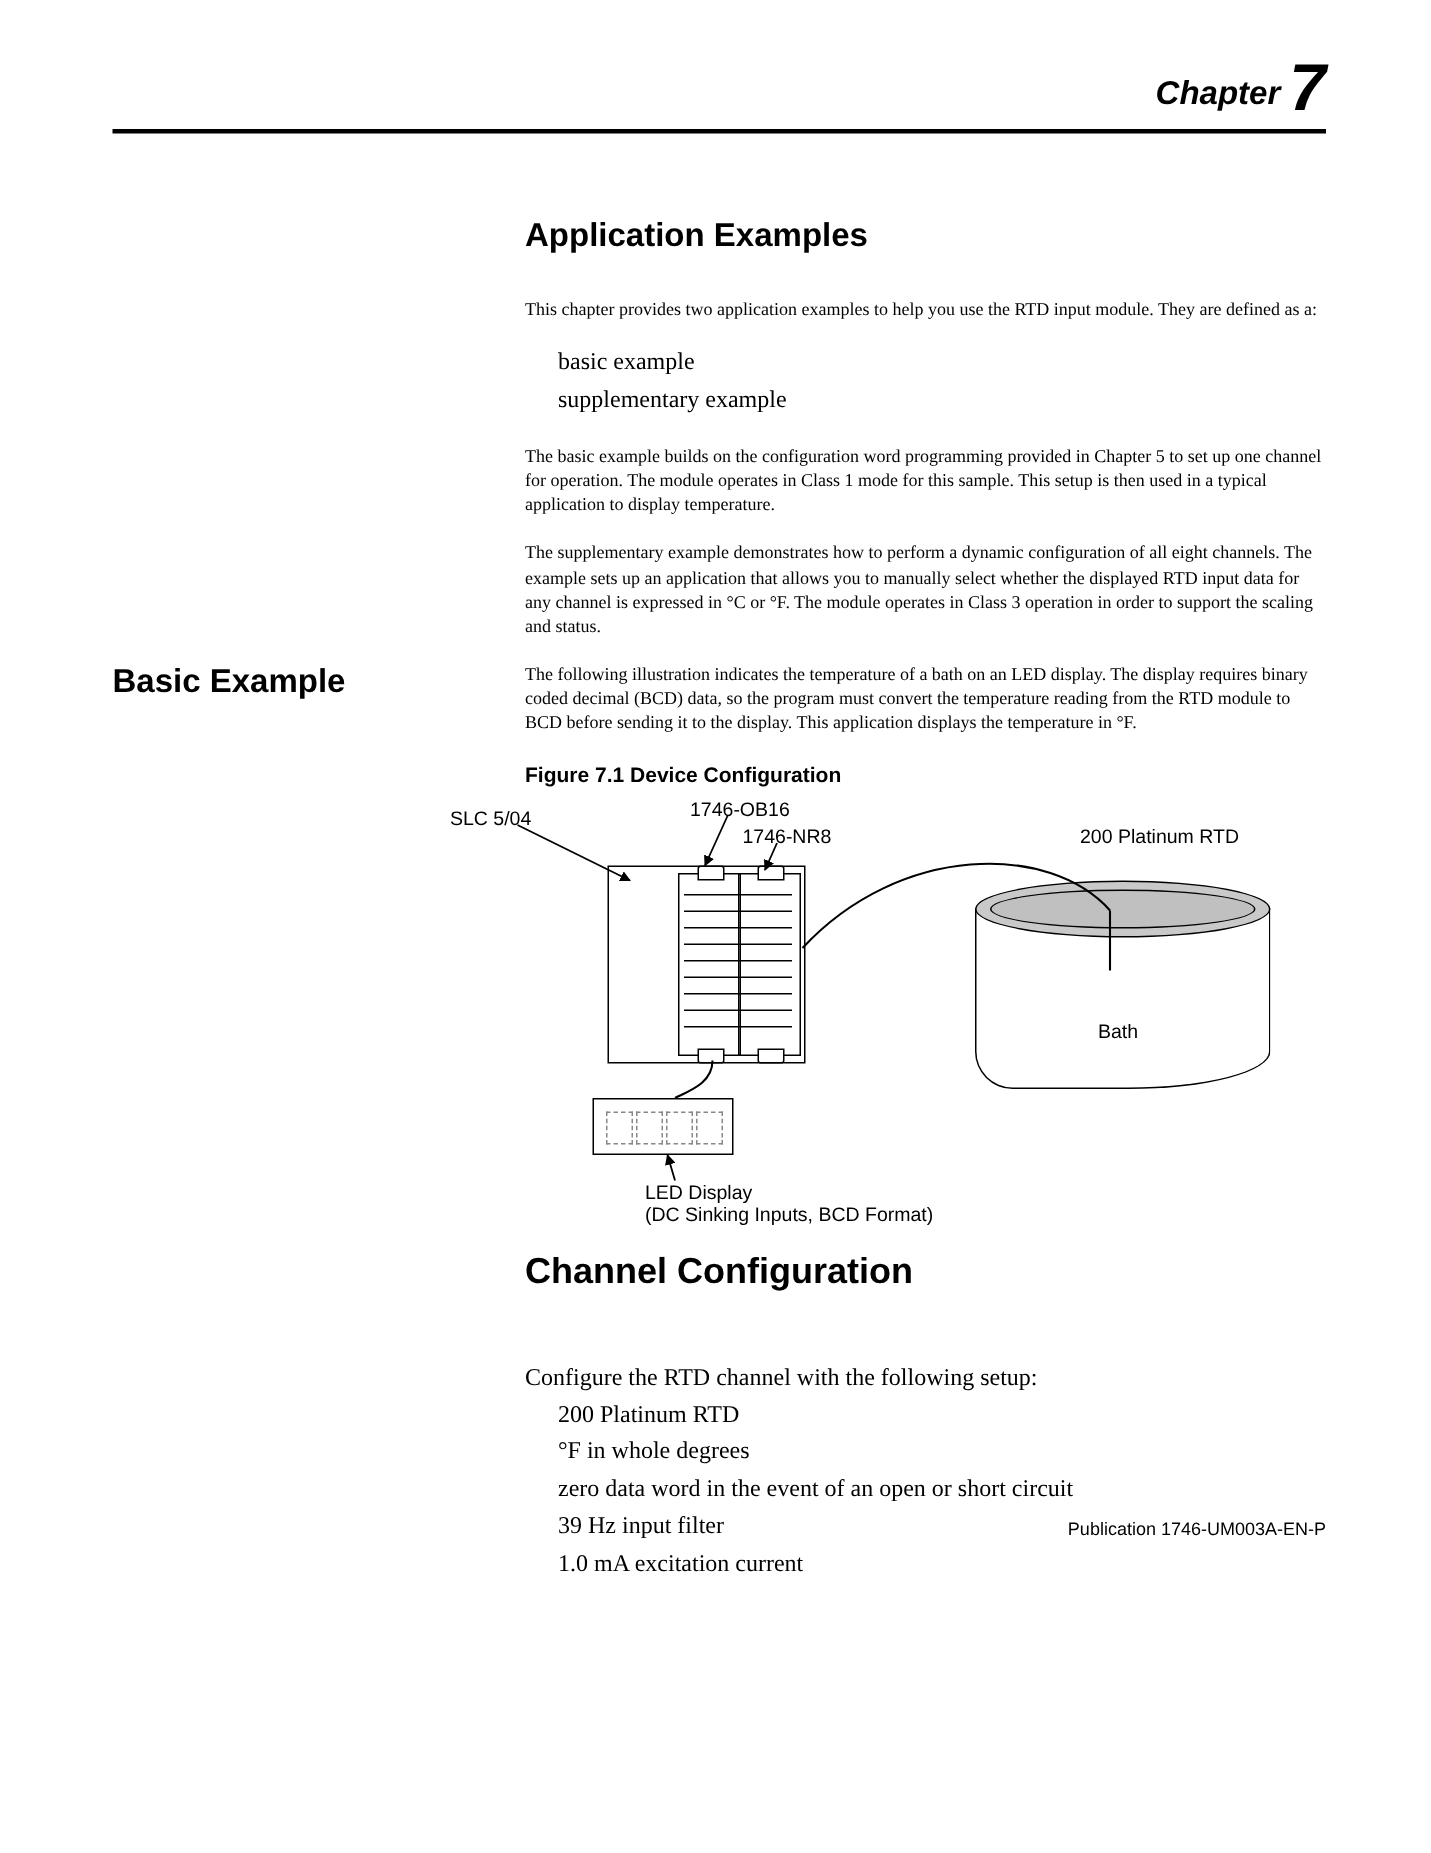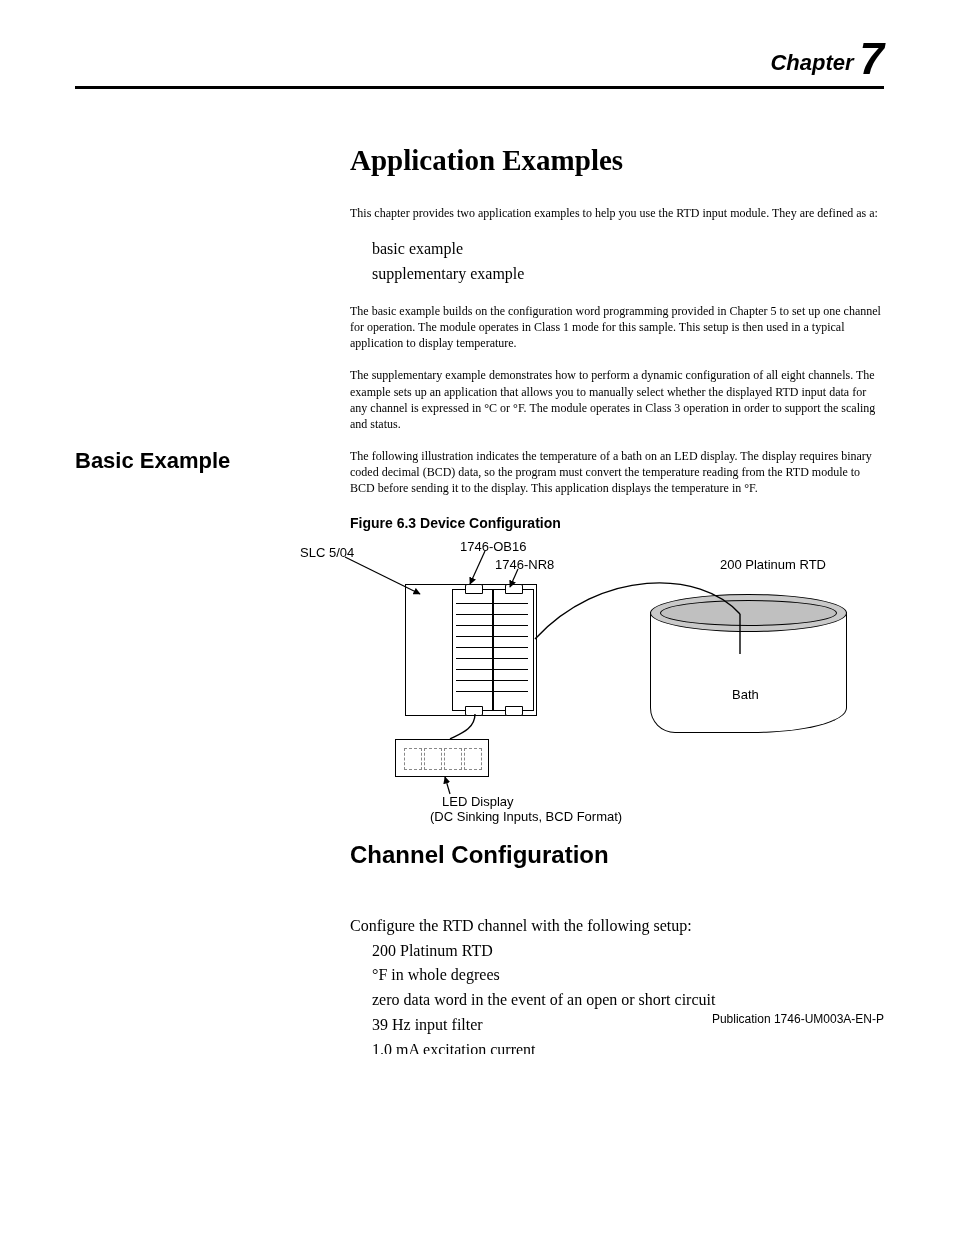--- a/index.html
+++ b/index.html
@@ -46,21 +46,21 @@
     width: 275px;       
     flex: 0 0 275px;
     font-family: "Helvetica Neue", Arial, sans-serif;
   }
   .right { flex: 1; }
 
   .h1, .h2, .h3, .fig-title {
     font-family: "Helvetica Neue", Arial, sans-serif;
     font-weight: 700;
   }
-  .h1 { font-size: 29px; margin: 0 0 28px 0; font-family: Liberation Serif, serif; }
+  .h1 { font-size: 22px; margin: 0 0 28px 0; }
   .h2 { font-size: 22px; margin: 0; line-height: 1.2; }
   .h3 { font-size: 24px; margin: 0 0 6px 0; }
   .fig-title { font-size: 14px; margin: 18px 0 8px 0; }
 
   p { font-size: 12px; line-height: 1.35; margin: 0 0 16px 0; }
   .intro-list { margin: 0 0 16px 22px; font-size: 16px; line-height: 1.55; }
   .config-list { margin: 4px 0 0 22px; font-size: 16px; line-height: 1.55; }
 
   
   .pub {
@@ -170,30 +170,30 @@
       </div>
     </div>
 
     <div class="row">
       <div class="left">
         <div class="h2">Basic Example</div>
       </div>
       <div class="right">
         <p>The following illustration indicates the temperature of a bath on an LED display. The display requires binary coded decimal (BCD) data, so the program must convert the temperature reading from the RTD module to BCD before sending it to the display. This application displays the temperature in °F.</p>
 
-        <div class="fig-title">Figure 6.3 Device Configuration</div>
+        <div class="fig-title">Figure 7.1 Device Configuration</div>
 
         <div class="diagram">
 
           <span class="lbl" style="left:0px;  top:6px;">SLC 5/04</span>
           <span class="lbl" style="left:160px;top:0px;">1746-OB16</span>
           <span class="lbl" style="left:195px;top:18px;">1746-NR8</span>
           <span class="lbl" style="left:420px;top:18px;">200   Platinum RTD</span>
           <span class="lbl" style="left:432px;top:148px;">Bath</span>
-          <span class="lbl" style="left:142px;top:255px;">LED Display</span>
+          <span class="lbl" style="left:130px;top:255px;">LED Display</span>
           <span class="lbl" style="left:130px;top:270px;">(DC Sinking Inputs, BCD Format)</span>
 
           <div class="plc">
             <div class="slot1"></div>
             <div class="slot2"></div>
             <div class="rails">
                 <span></span>
                 <span></span>
                 <span></span>
                 <span></span>

